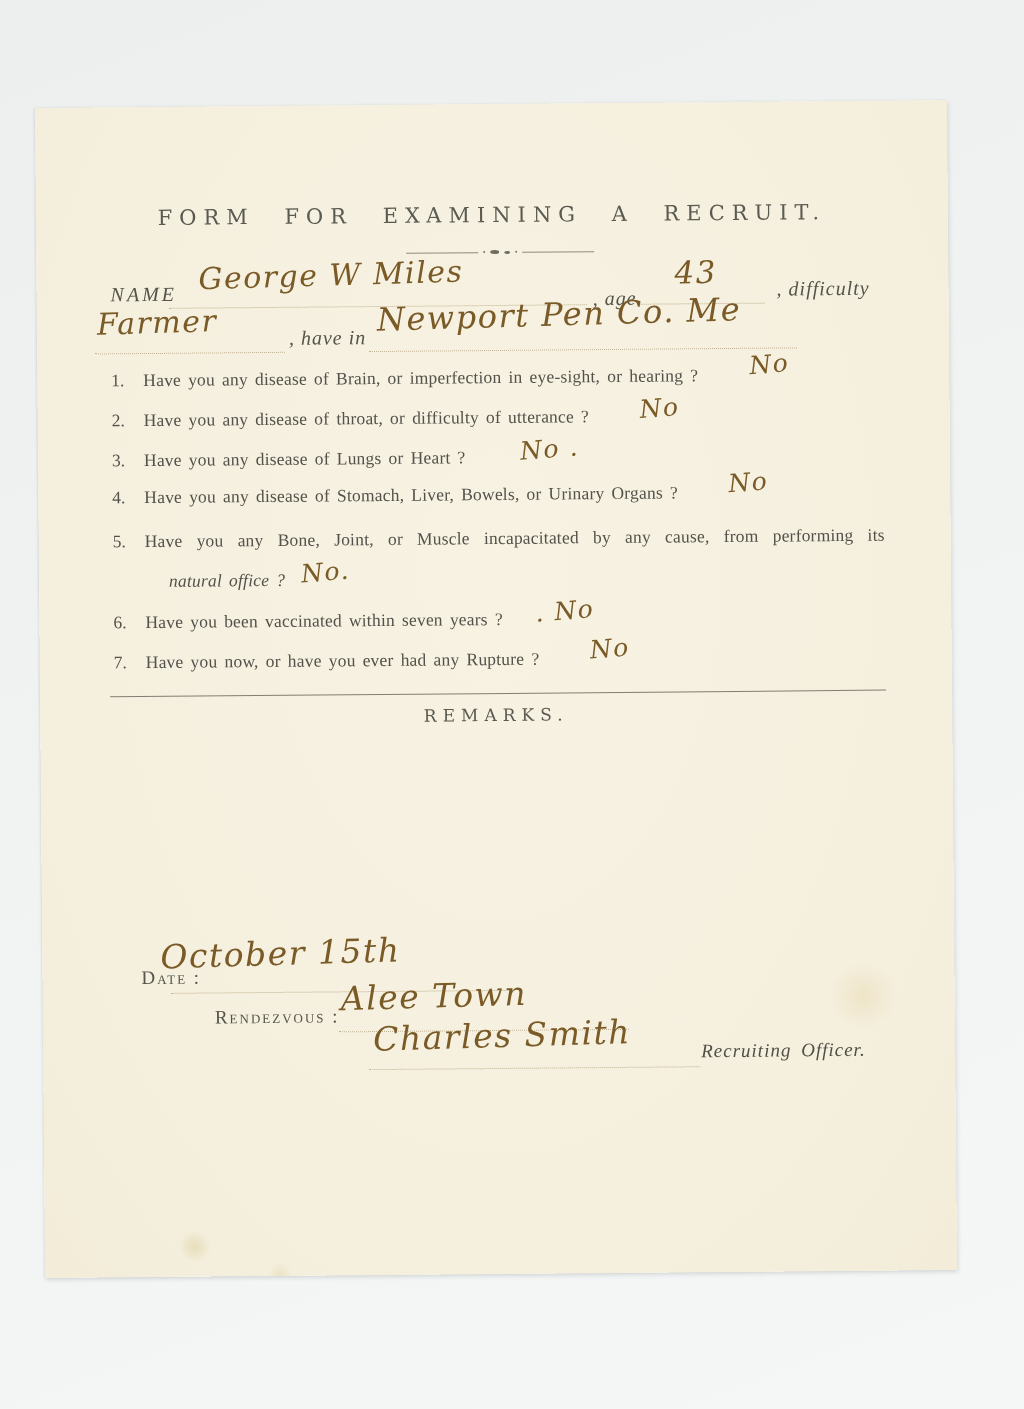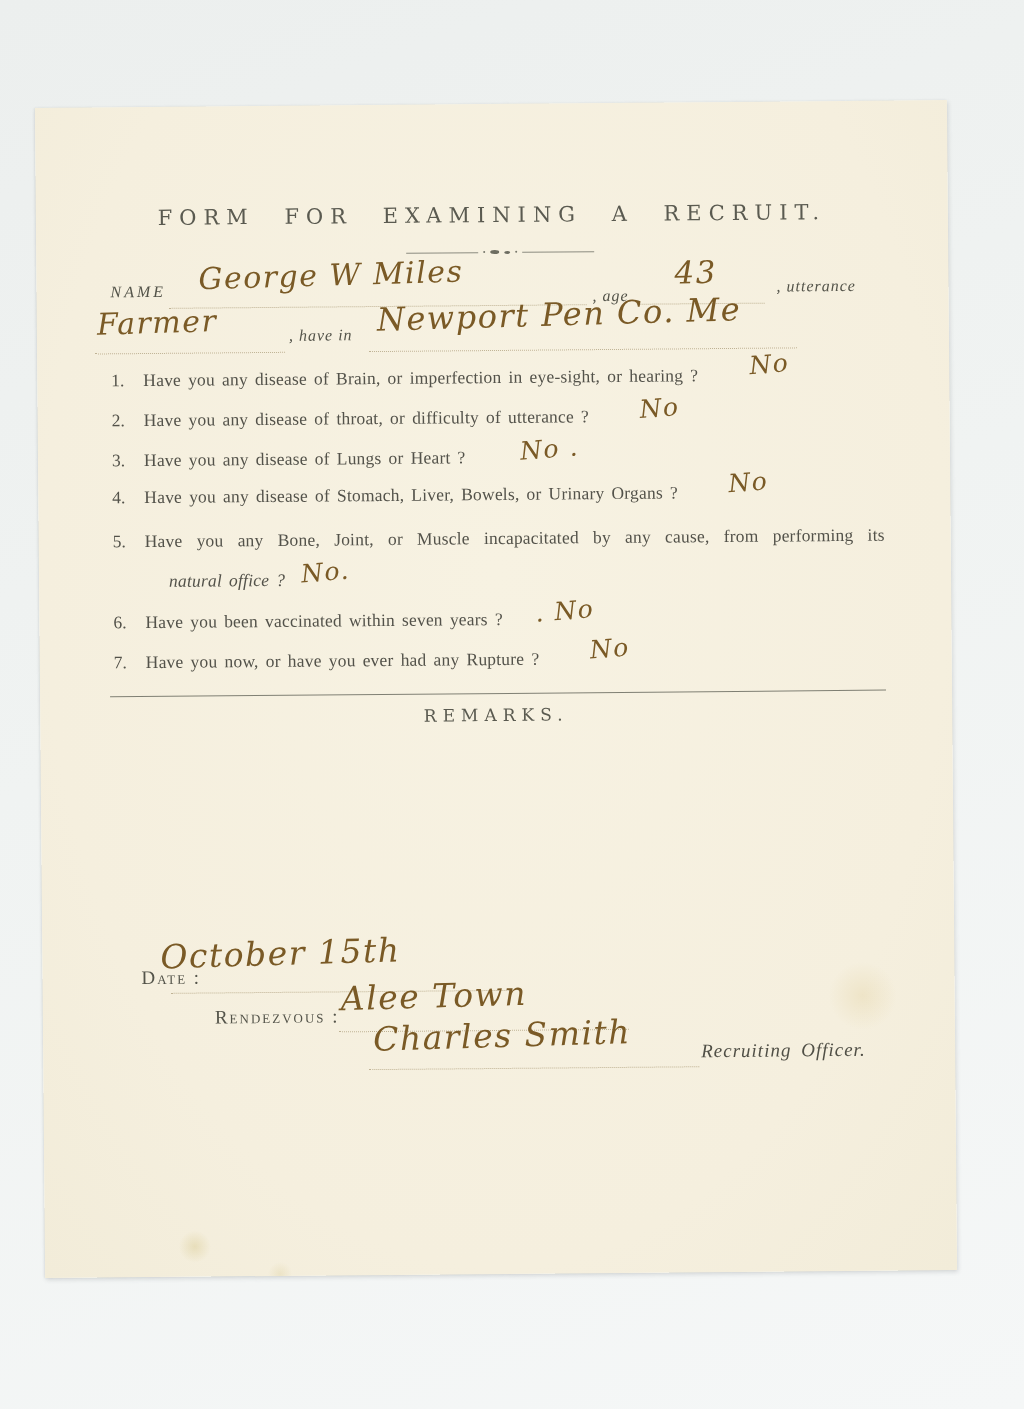--- a/index.html
+++ b/index.html
@@ -27,21 +27,21 @@
     font-family:"DejaVu Serif",serif;
     font-size:21px;letter-spacing:7px;word-spacing:16px;
     color:#5a5a50;
   }
   .ornament{display:flex;align-items:center;gap:5px;}
   .orn-line{width:72px;height:1px;background:#8c8c80;}
   .orn-dot{width:2px;height:2px;background:#77776b;border-radius:50%;}
   .orn-diamond{width:9px;height:4px;background:#6d6d61;border-radius:50%;}
   .orn-diamond.small{width:6px;height:3px;}
   .label-italic{
-    font-style:italic;font-size:16px;color:#54544a;letter-spacing:1px;
+    font-style:italic;font-size:20px;color:#54544a;letter-spacing:1px;
   }
   .label-smallcaps{
     font-variant:small-caps;font-size:19px;color:#54544a;letter-spacing:2px;
   }
   .qnum{font-size:17.5px;color:#53524a;}
   .qtext{font-size:17.5px;color:#53524a;word-spacing:2.5px;letter-spacing:0.2px;}
   .justify-last{text-align:justify;text-align-last:justify;}
   .remarks{
     width:912px;text-align:center;font-size:17px;letter-spacing:6px;color:#5a5a50;
     font-family:"DejaVu Serif",serif;
@@ -78,21 +78,21 @@
       <span class="orn-line"></span>
     </div>
 
     <div class="abs label-italic" style="top:176px;left:74px;letter-spacing:3px;">NAME</div>
     <div class="abs dotted" style="top:201px;left:132px;width:418px;"></div>
     <div class="abs hand hand-lg" style="top:152px;left:162px;">George W Miles</div>
 
     <div class="abs label-italic" style="top:184px;left:556px;text-align:right;">, age</div>
     <div class="abs dotted" style="top:201px;left:600px;width:128px;"></div>
     <div class="abs hand" style="top:152px;left:638px;font-size:31px;">43</div>
-    <div class="abs label-italic" style="top:176px;left:740px;">, utterance</div>
+    <div class="abs label-italic" style="top:176px;left:740px;">, difficulty</div>
 
     <div class="abs hand hand-lg" style="top:198px;left:60px;">Farmer</div>
     <div class="abs dotted" style="top:246px;left:58px;width:190px;"></div>
     <div class="abs label-italic" style="top:221px;left:252px;">, have in</div>
     <div class="abs dotted" style="top:246px;left:332px;width:428px;"></div>
     <div class="abs hand" style="top:192px;left:340px;font-size:32px;">Newport Pen Co. Me</div>
 
     <div class="abs qnum" style="top:263px;left:74px;">1.</div>
     <div class="abs qtext" style="top:263px;left:106px;">Have you any disease of Brain, or imperfection in eye-sight, or hearing ?</div>
     <div class="abs hand hand-ans" style="top:248px;left:712px;">No</div>

